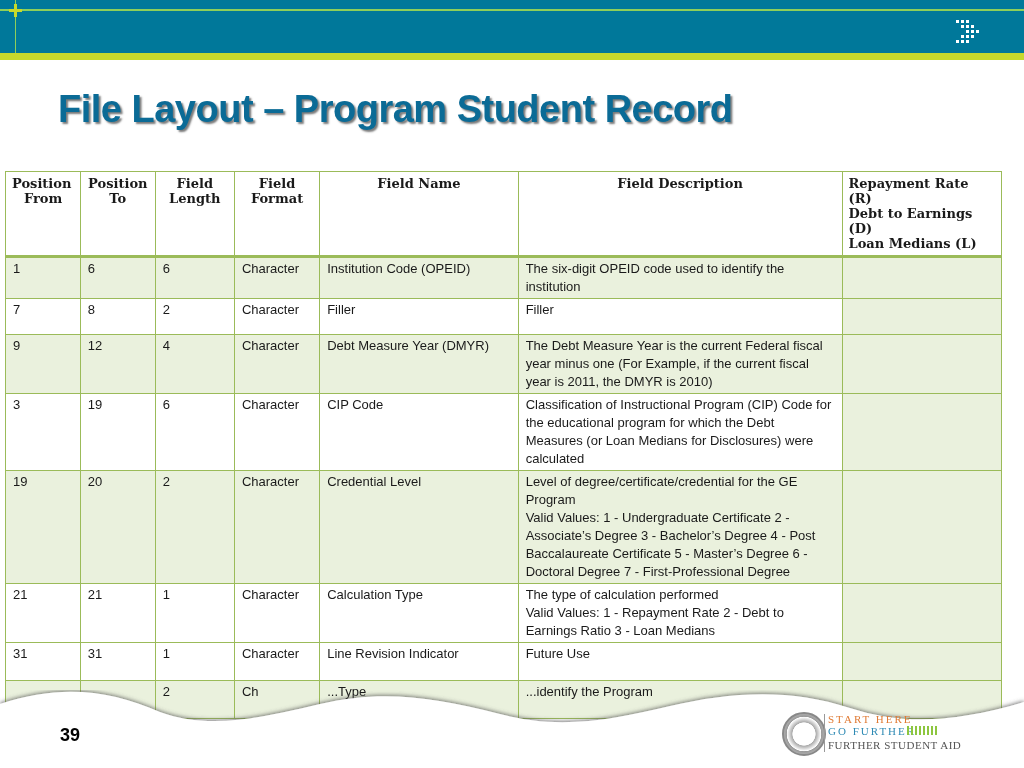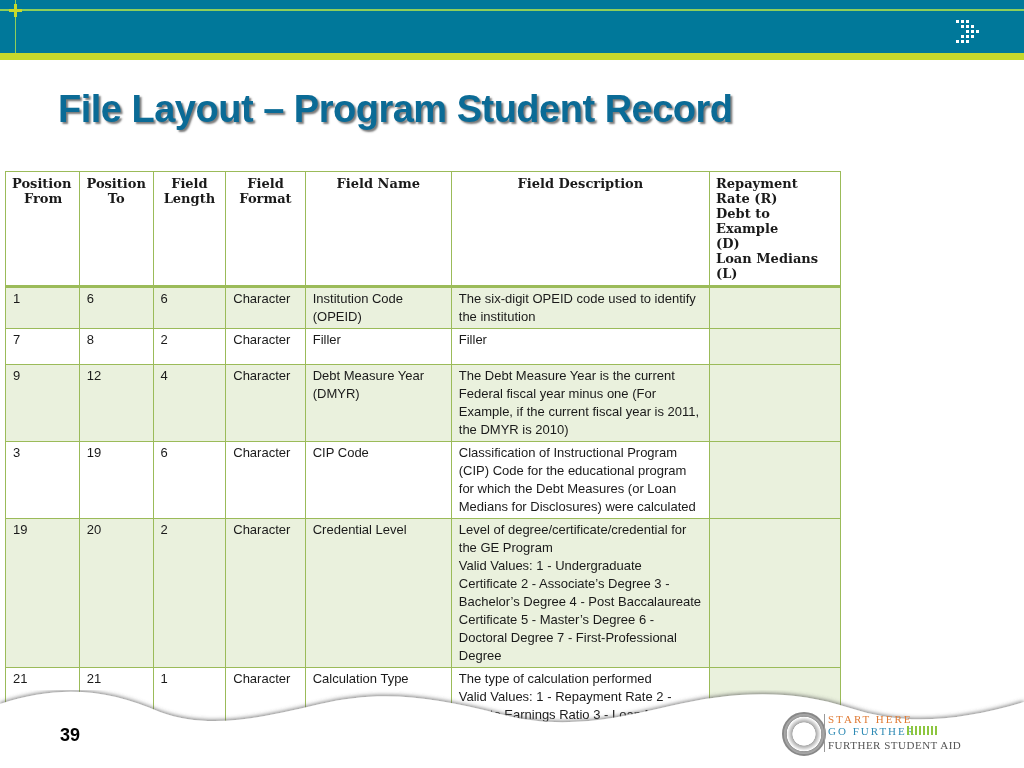--- a/index.html
+++ b/index.html
@@ -7,21 +7,21 @@
   .topbar{position:absolute;left:0;top:0;width:1024px;height:53px;background:#00789a;}
   .topbar .hline{position:absolute;left:0;top:9px;width:1024px;height:2px;background:#8dcf5a;}
   .topbar .vline{position:absolute;left:15px;top:0;width:1px;height:53px;background:#8dcf5a;}
   .topbar .cross{position:absolute;left:9px;top:4px;width:13px;height:13px;}
   .topbar .cross:before{content:"";position:absolute;left:5px;top:0;width:3px;height:13px;background:#c6d92c;}
   .topbar .cross:after{content:"";position:absolute;left:0;top:5px;width:13px;height:3px;background:#c6d92c;}
   .greenbar{position:absolute;left:0;top:53px;width:1024px;height:7px;background:#c6d92c;}
   .logo-dots{position:absolute;left:956px;top:20px;width:26px;height:24px;}
   .logo-dots span{position:absolute;width:3px;height:3px;background:#fff;}
   .title{position:absolute;left:58px;top:88px;font-size:38px;font-weight:bold;color:#0b6b96;text-shadow:2px 2px 2px #7a7a7a;letter-spacing:-0.5px;white-space:nowrap;}
-  table.fl{position:absolute;left:5px;top:171px;width:836px;border-collapse:collapse;font-family:"Liberation Sans",sans-serif;font-size:13px;color:#1a1a1a;}
+  table.fl{position:absolute;left:5px;top:171px;width:997px;border-collapse:collapse;font-family:"Liberation Sans",sans-serif;font-size:13px;color:#1a1a1a;}
   table.fl th{font-family:"DejaVu Serif",serif;font-size:13px;font-weight:bold;vertical-align:top;border:1px solid #9bbb59;padding:4px 6px;background:#fff;height:66px;}
   table.fl th.left{text-align:left;}
   table.fl thead tr{border-bottom:3px solid #9bbb59;}
   table.fl td{border:1px solid #9bbb59;vertical-align:top;padding:2px 7px;line-height:18px;}
   table.fl tr.shade td{background:#eaf1dd;}
   table.fl td.rep{background:#eaf1dd !important;}
   .wave{position:absolute;left:0;top:690px;width:1024px;height:78px;}
   .pagenum{position:absolute;left:60px;top:725px;font-size:18px;font-weight:bold;color:#000;}
   .fsa{position:absolute;left:782px;top:712px;width:200px;height:44px;}
   .seal{position:absolute;left:0;top:0;width:40px;height:40px;border-radius:50%;border:2px solid #888;background:radial-gradient(circle,#fff 40%,#aaa 42%,#fff 60%,#999 62%,#eee 100%);}
@@ -71,21 +71,21 @@
       <col style="width:163px">
   </colgroup>
   <thead>
     <tr>
       <th class="left"><span>Position</span><br><span style="padding-left:12px">From</span></th>
       <th><span>Position</span><br><span>To</span></th>
       <th><span>Field</span><br><span>Length</span></th>
       <th><span>Field</span><br><span>Format</span></th>
       <th><span>Field Name</span></th>
       <th><span>Field Description</span></th>
-      <th class="left"><span>Repayment Rate (R)</span><br><span>Debt to Example</span><br><span>(D)</span><br><span>Loan Medians (L)</span></th>
+      <th class="left"><span>Repayment Rate (R)</span><br><span>Debt to Earnings</span><br><span>(D)</span><br><span>Loan Medians (L)</span></th>
     </tr>
   </thead>
   <tbody>
     <tr class="shade" style="height:40px">
       <td>1</td>
       <td>6</td>
       <td>6</td>
       <td>Character</td>
       <td>Institution Code (OPEID)</td>
       <td>The six-digit OPEID code used to identify the institution</td>
@@ -129,20 +129,29 @@
     </tr>
     <tr style="height:57px">
       <td>21</td>
       <td>21</td>
       <td>1</td>
       <td>Character</td>
       <td>Calculation Type</td>
       <td><span>The type of calculation performed</span><br><span>Valid Values:  1 - Repayment Rate  2 - Debt to Earnings Ratio  3 - Loan Medians</span></td>
       <td class="rep"></td>
     </tr>
+    <tr style="height:38px">
+      <td>31</td>
+      <td>31</td>
+      <td>1</td>
+      <td>Character</td>
+      <td>Line Revision Indicator</td>
+      <td>Future Use</td>
+      <td class="rep"></td>
+    </tr>
     <tr class="shade" style="height:38px">
       <td></td>
       <td></td>
       <td>2</td>
       <td>Ch</td>
       <td>...Type</td>
       <td>...identify the Program</td>
       <td class="rep"></td>
     </tr>
   </tbody>

